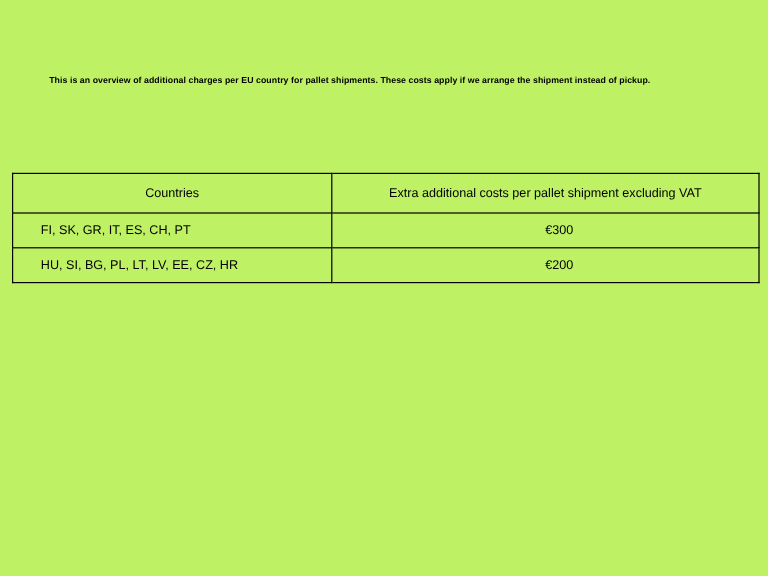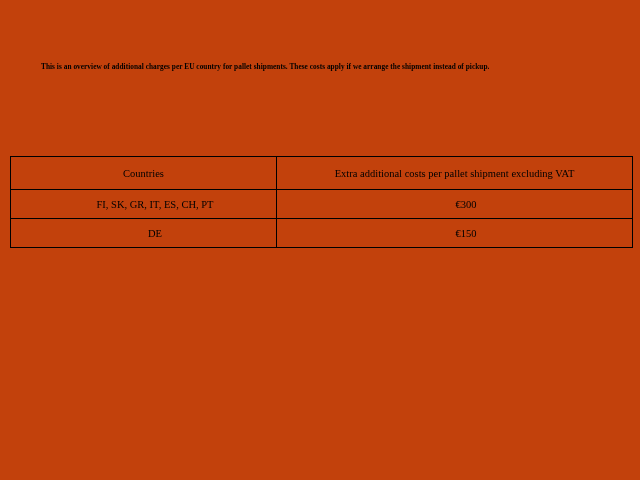--- a/index.html
+++ b/index.html
@@ -14,56 +14,54 @@
     color: #000000;
     overflow: hidden;
     position: relative;
   }
   .page {
     position: absolute;
     left: 0;
     top: 0;
     width: 640px;
     height: 480px;
-    background: #c2410c;
-    font-family: Liberation Serif, serif;
+    background: #bef264;
   }
   .intro {
     position: absolute;
     left: 41px;
     top: 62px;
     width: 560px;
     font-size: 7.3px;
     font-weight: bold;
     line-height: 1.3;
     letter-spacing: 0.05px;
     color: #000000;
     white-space: nowrap;
   }
   .table-wrap {
     position: absolute;
     left: 10px;
-    top: 156px;
+    top: 144px;
     width: 620px;
   }
   table.charges {
     border-collapse: collapse;
     width: 620px;
     table-layout: fixed;
   }
   table.charges td {
     border: 1px solid #000000;
     font-size: 10.5px;
     color: #000000;
     padding: 0;
     vertical-align: middle;
   }
   .col-country {
     width: 265px;
-    text-align: center;
   }
   .col-cost {
     width: 355px;
     text-align: center;
   }
   tr.header-row td {
     height: 32px;
     text-align: center;
     font-size: 10.5px;
   }
@@ -105,23 +103,23 @@
         <tr class="data-row">
           <td class="col-country">
             <span class="cell-inner">FI, SK, GR, IT, ES, CH, PT</span>
           </td>
           <td class="col-cost">
             <span class="cell-inner">€300</span>
           </td>
         </tr>
         <tr class="data-row">
           <td class="col-country">
-            <span class="cell-inner">DE</span>
+            <span class="cell-inner">HU, SI, BG, PL, LT, LV, EE, CZ, HR</span>
           </td>
           <td class="col-cost">
-            <span class="cell-inner">€150</span>
+            <span class="cell-inner">€200</span>
           </td>
         </tr>
       </tbody>
     </table>
   </div>
 
 </div>
 
 </body></html>

